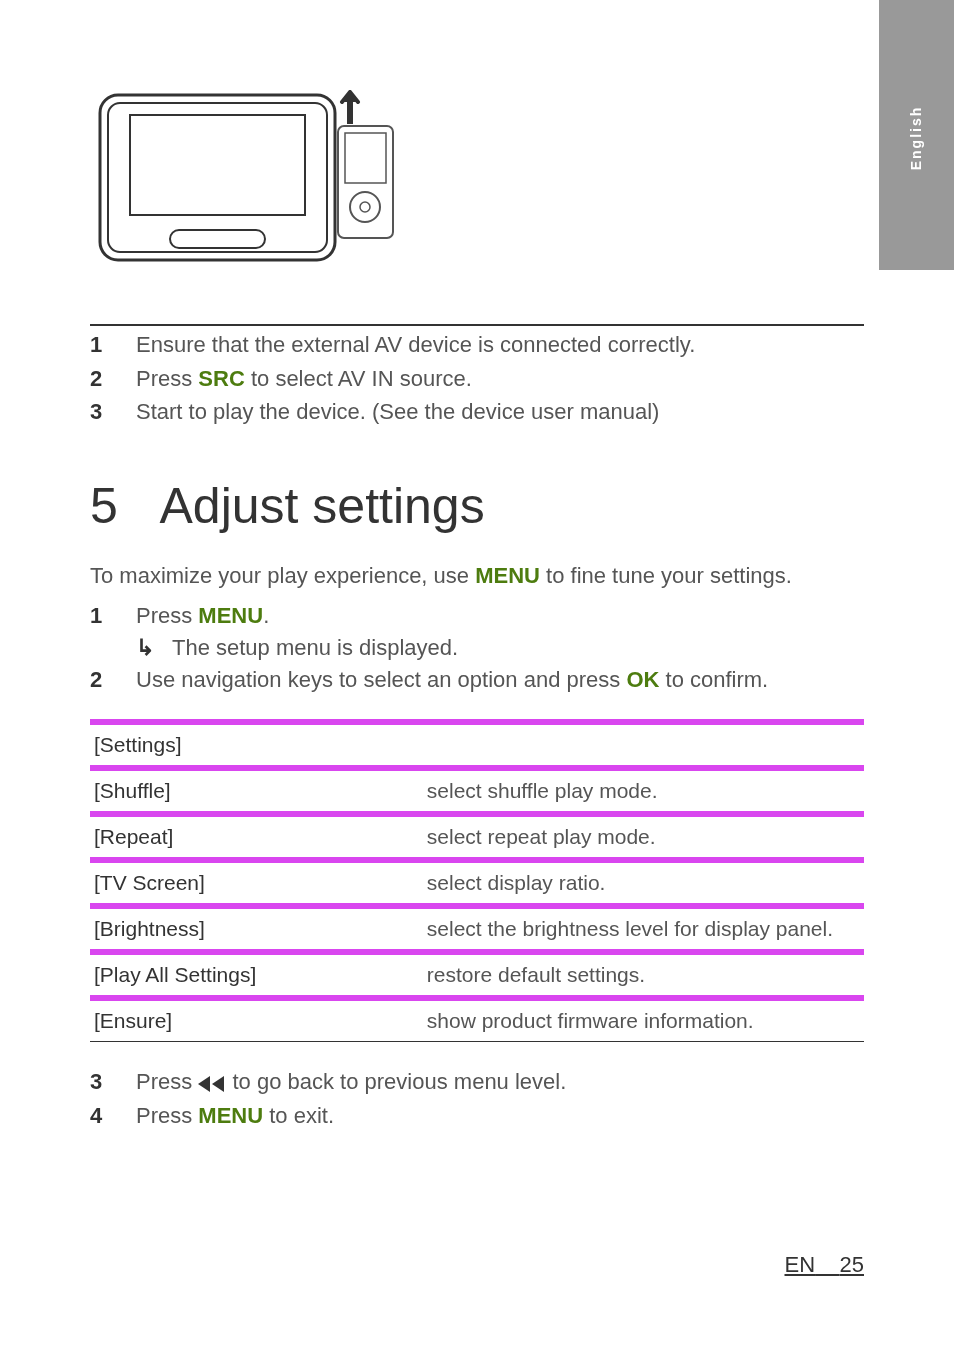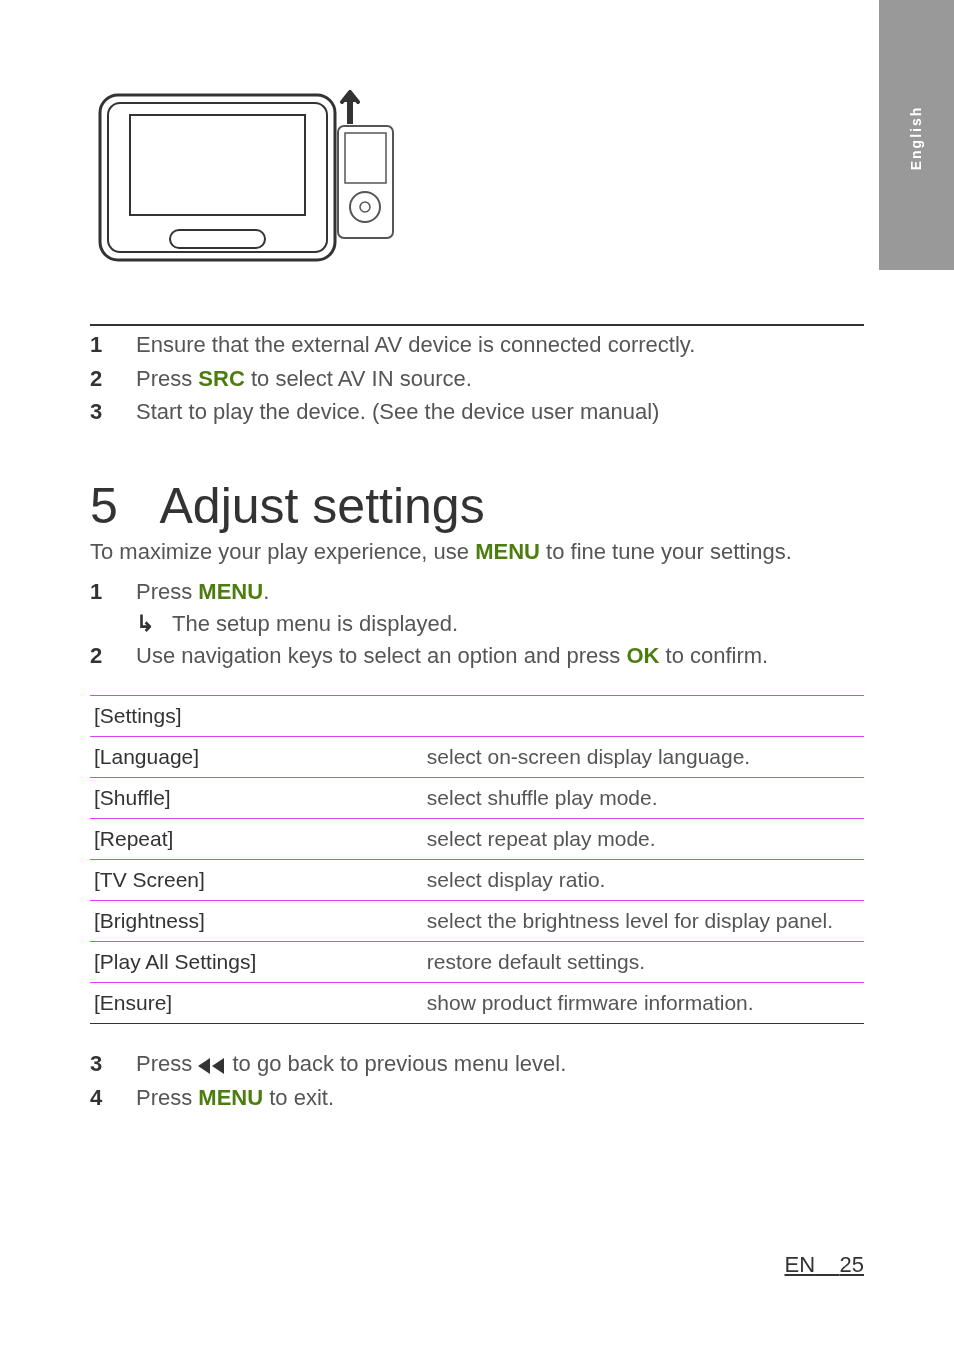--- a/index.html
+++ b/index.html
@@ -59,21 +59,21 @@
   }
   .ol-num {
     width: 46px;
     flex-shrink: 0;
     font-weight: bold;
     color: #333;
   }
   .ol-text b, .intro b, .sub-item b { color: #4d7c0f; }
   .chapter {
     font-size: 50px;
-    margin: 50px 0 4px 0;
+    margin: 50px 0 28px 0;
     color: #333;
     font-weight: normal;
   }
   .intro {
     font-size: 22px;
     color: #555;
     margin-bottom: 12px;
   }
   .sub-item {
     display: flex;
@@ -89,21 +89,21 @@
     font-weight: bold;
   }
   table.settings {
     width: 100%;
     border-collapse: collapse;
     margin: 25px 0;
     font-size: 21px;
     color: #555;
   }
   table.settings td {
-    border-top: 1px solid #d946ef;
+    border-top: 6px solid #d946ef;
     padding: 8px 4px;
     vertical-align: top;
   }
   table.settings tr:last-child td { border-bottom: 1px solid #333; }
   table.settings td.k { width: 43%; color: #333; }
   .footer {
     position: absolute;
     bottom: 73px;
     right: 90px;
     font-size: 22px;
@@ -183,24 +183,20 @@
       </span>
     </li>
   </ol>
 
   <table class="settings">
     <tbody>
         <tr>
           <td class="k" colspan="2">[Settings]</td>
         </tr>
     <tr>
-          <td class="k">[Language]</td>
-          <td>select on-screen display language.</td>
-        </tr>
-    <tr>
           <td class="k">[Shuffle]</td>
           <td>select shuffle play mode.</td>
         </tr>
     <tr>
           <td class="k">[Repeat]</td>
           <td>select repeat play mode.</td>
         </tr>
     <tr>
           <td class="k">[TV Screen]</td>
           <td>select display ratio.</td>

